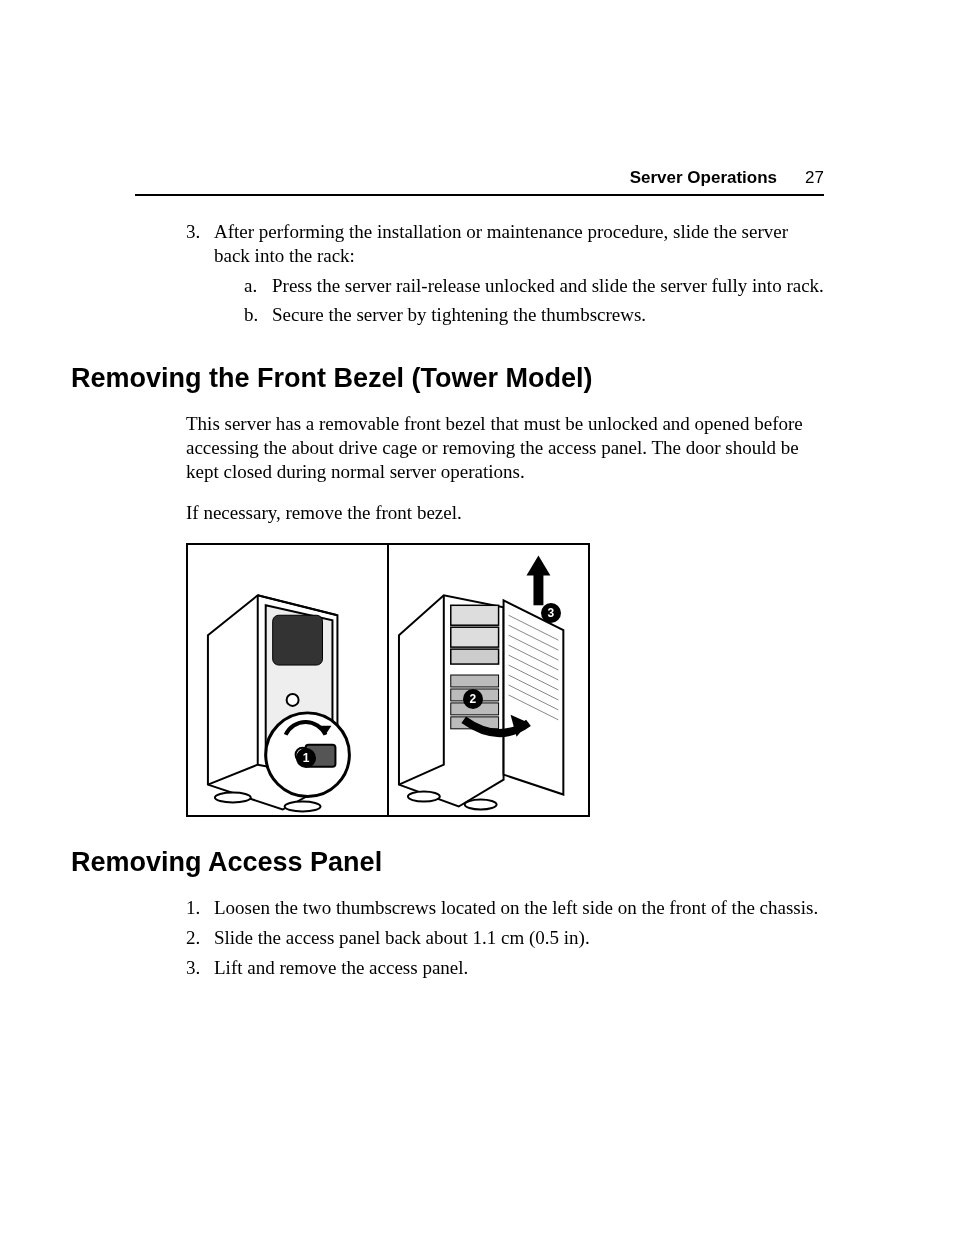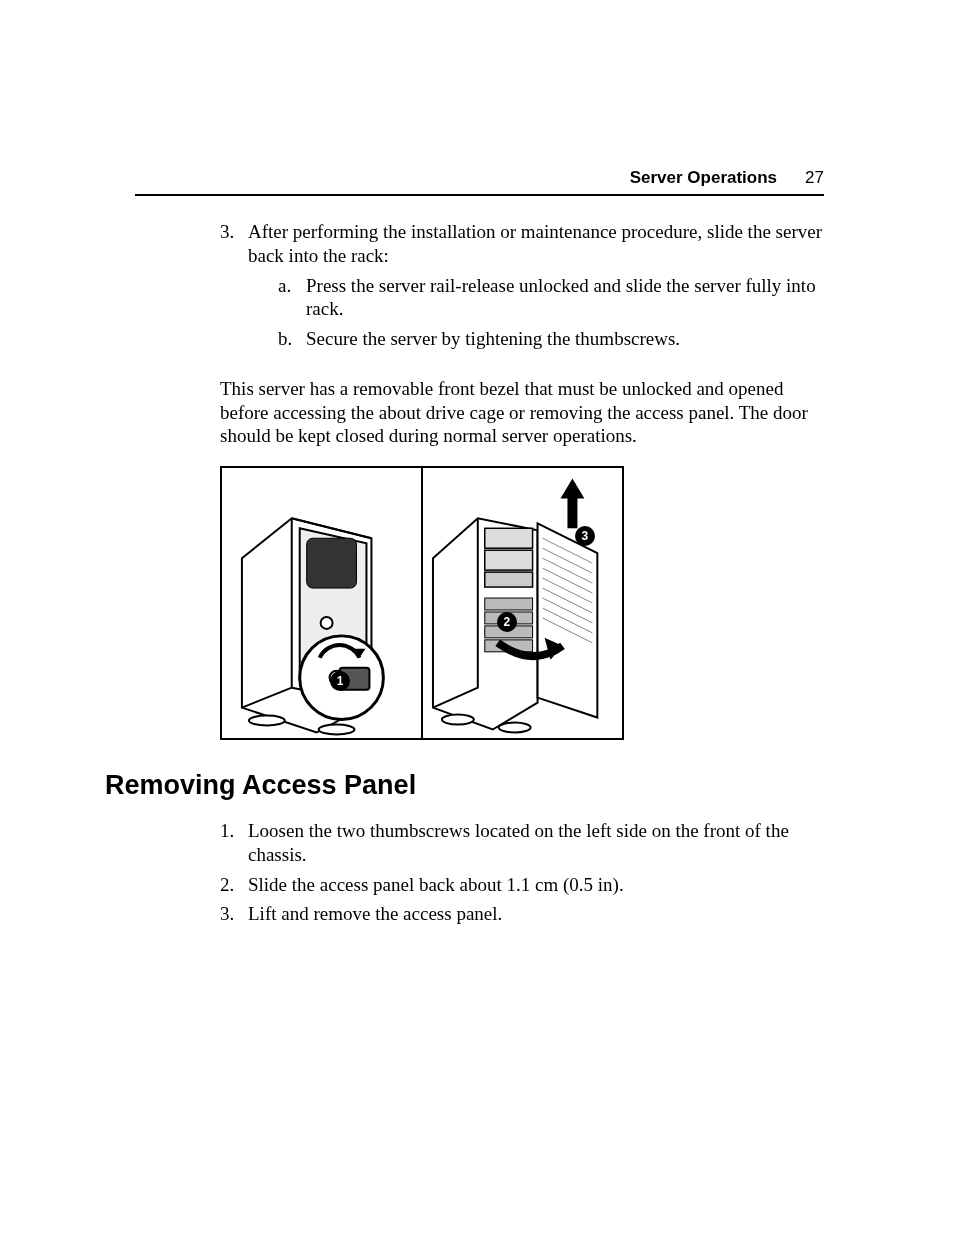--- a/index.html
+++ b/index.html
@@ -9,21 +9,21 @@
     width: 954px;
     height: 1235px;
     font-family: "Times New Roman", Times, serif;
     color: #000;
   }
   .page {
     position: relative;
     width: 954px;
     height: 1235px;
     box-sizing: border-box;
-    padding: 160px 130px 0 105px;
+    padding: 160px 130px 0 71px;
   }
   .running-header {
     position: absolute;
     top: 168px;
     left: 135px;
     right: 130px;
     display: flex;
     justify-content: flex-end;
     align-items: baseline;
     border-bottom: 2.5px solid #000;
@@ -149,23 +149,25 @@
               <li>
                 <span class="num">b.</span>
                 <span class="txt">Secure the server by tightening the thumbscrews.</span>
               </li>
             </ol>
           </span>
         </li>
       </ol>
     </div>
 
+    <h2 class="section-heading">Removing the Front Bezel (Tower Model)</h2>
 
     <div class="body-indent">
       <p class="body-para">This server has a removable front bezel that must be unlocked and opened before accessing the about drive cage or removing the access panel. The door should be kept closed during normal server operations.</p>
+      <p class="body-para">If necessary, remove the front bezel.</p>
 
       <div class="figure-box">
 
         <div class="panel">
           <svg viewBox="0 0 200 270" width="100%" height="100%">
 
             <polygon points="20,90 70,50 150,70 150,235 95,265 20,240" fill="#fff" stroke="#000" stroke-width="2"></polygon>
             <polyline points="70,50 70,220 20,240" fill="none" stroke="#000" stroke-width="2"></polyline>
             <polyline points="70,50 150,70" fill="none" stroke="#000" stroke-width="2"></polyline>
             <polyline points="70,220 150,235" fill="none" stroke="#000" stroke-width="2"></polyline>

